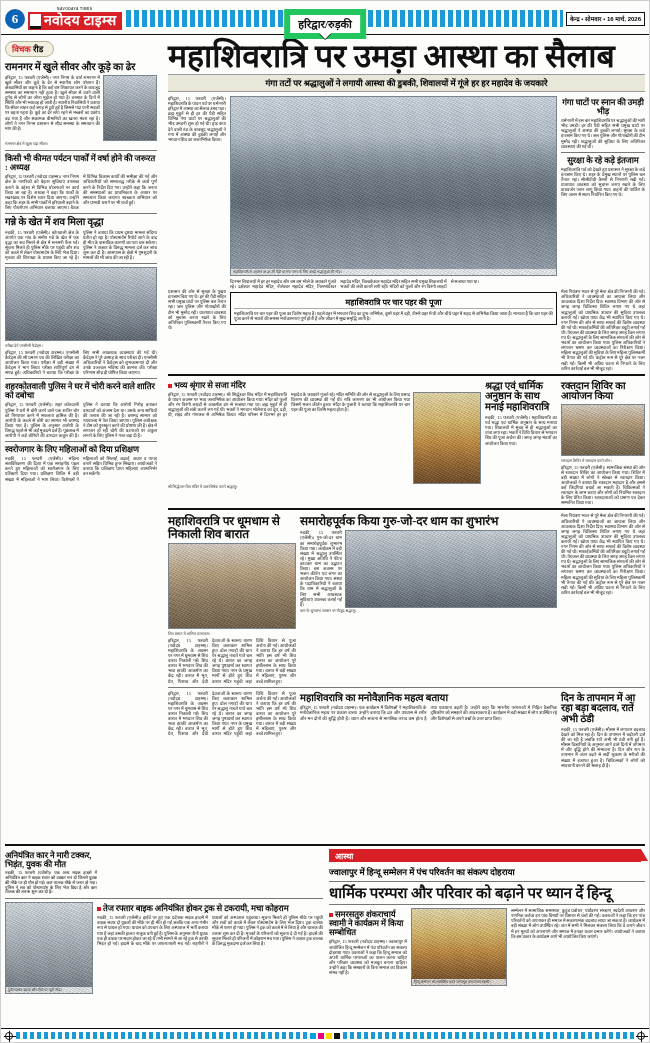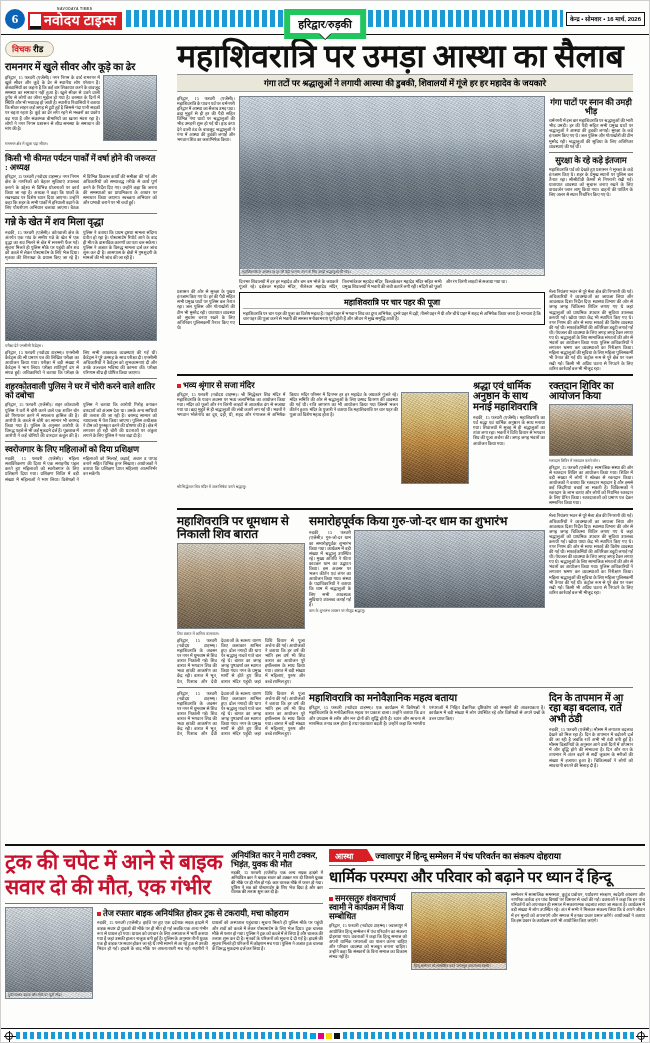--- a/index.html
+++ b/index.html
@@ -113,22 +113,22 @@
     margin-left: 3px;
     white-space: nowrap;
     background: #fff;
     font-family: "Liberation Sans", sans-serif;
     font-weight: bold;
   }
 
   
   .body-grid {
     display: flex;
-    padding: 3px 16px 0 4px;
-    gap: 20px;
+    padding: 3px 4px 0 4px;
+    gap: 11px;
   }
   .col-left   { width: 152px; flex: 0 0 152px; }
 
   
   .kicker-pill {
     display: inline-block;
     background: #f3efe0;
     border: 1px solid #b9b397;
     border-radius: 9px;
     padding: 1px 10px 2px 6px;
@@ -243,21 +243,21 @@
     margin-right: 4px;
   }
   .section-tag::after {
     content:"";
     position:absolute; right:-7px; top:0;
     border-top: 12px solid transparent;
     border-bottom: 0 solid transparent;
     border-left: 7px solid #d81f26;
     height:0; width:0;
   }
-  .tag-row { display: flex; align-items: center; gap: 4px; }
+  .tag-row { display: flex; gap: 4px; flex-direction: column; }
   .tag-row .kick { font-size: 8.6px; font-weight: bold; }
 
   
   .footer-bar {
     position: absolute;
     left: 0; right: 0; bottom: 0;
     height: 14px;
     display: flex;
     align-items: center;
     border-top: 1px solid #111;
@@ -458,24 +458,20 @@
     </div>
   </div>
 
   <div style="position:absolute; left:4px; right:4px; top:840px; bottom:16px;">
     <div class="rule-thick"></div>
 
     <div style="display:flex; gap:6px; height:100%;">
 
       <div style="width:318px;flex:0 0 318px;">
         <div style="display:flex; gap:4px;">
-          <div style="flex:1 1 auto;">
-            <div class="hl hl-xl" style="color:#c8102e;">ट्रक की चपेट में आने से बाइक</div>
-            <div class="hl hl-xl" style="color:#c8102e;">सवार दो की मौत, एक गंभीर</div>
-          </div>
           <div style="width:92px;flex:0 0 92px;">
             <div class="hl hl-xs">अनियंत्रित कार ने मारी टक्कर, भिड़ंत, युवक की मौत</div>
             <div class="mini">रुड़की, 15 फरवरी (एजेंसी)। एक अन्य सड़क हादसे में अनियंत्रित कार ने बाइक सवार को टक्कर मार दी जिससे युवक की मौके पर ही मौत हो गई। कार चालक मौके से फरार हो गया। पुलिस ने शव को पोस्टमार्टम के लिए भेज दिया है और कार चालक की तलाश शुरू कर दी है।</div>
           </div>
         </div>
 
         <div class="rule-thin"></div>
 
         <div style="display:flex; gap:4px;">
           <div class="photo street noise" style="width:88px;height:92px;flex:0 0 88px;">

